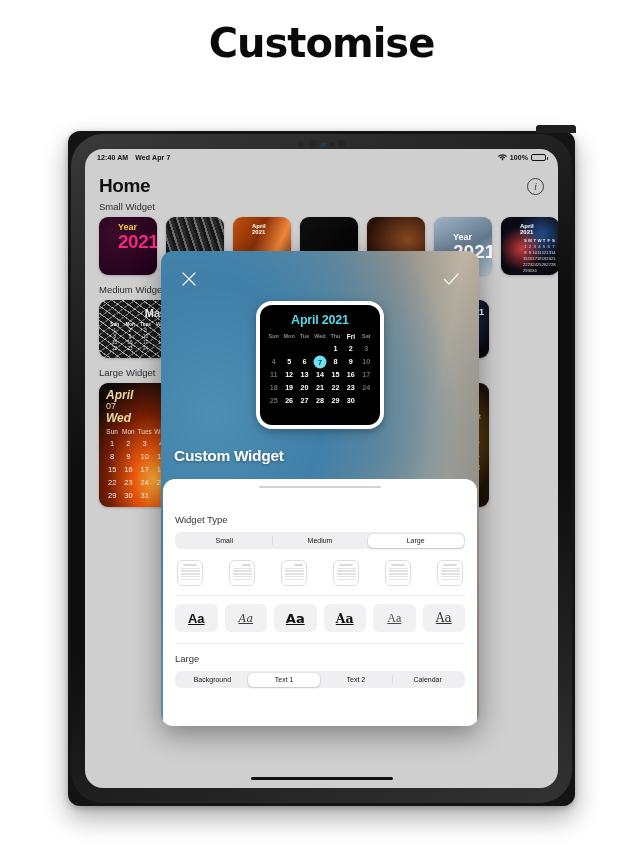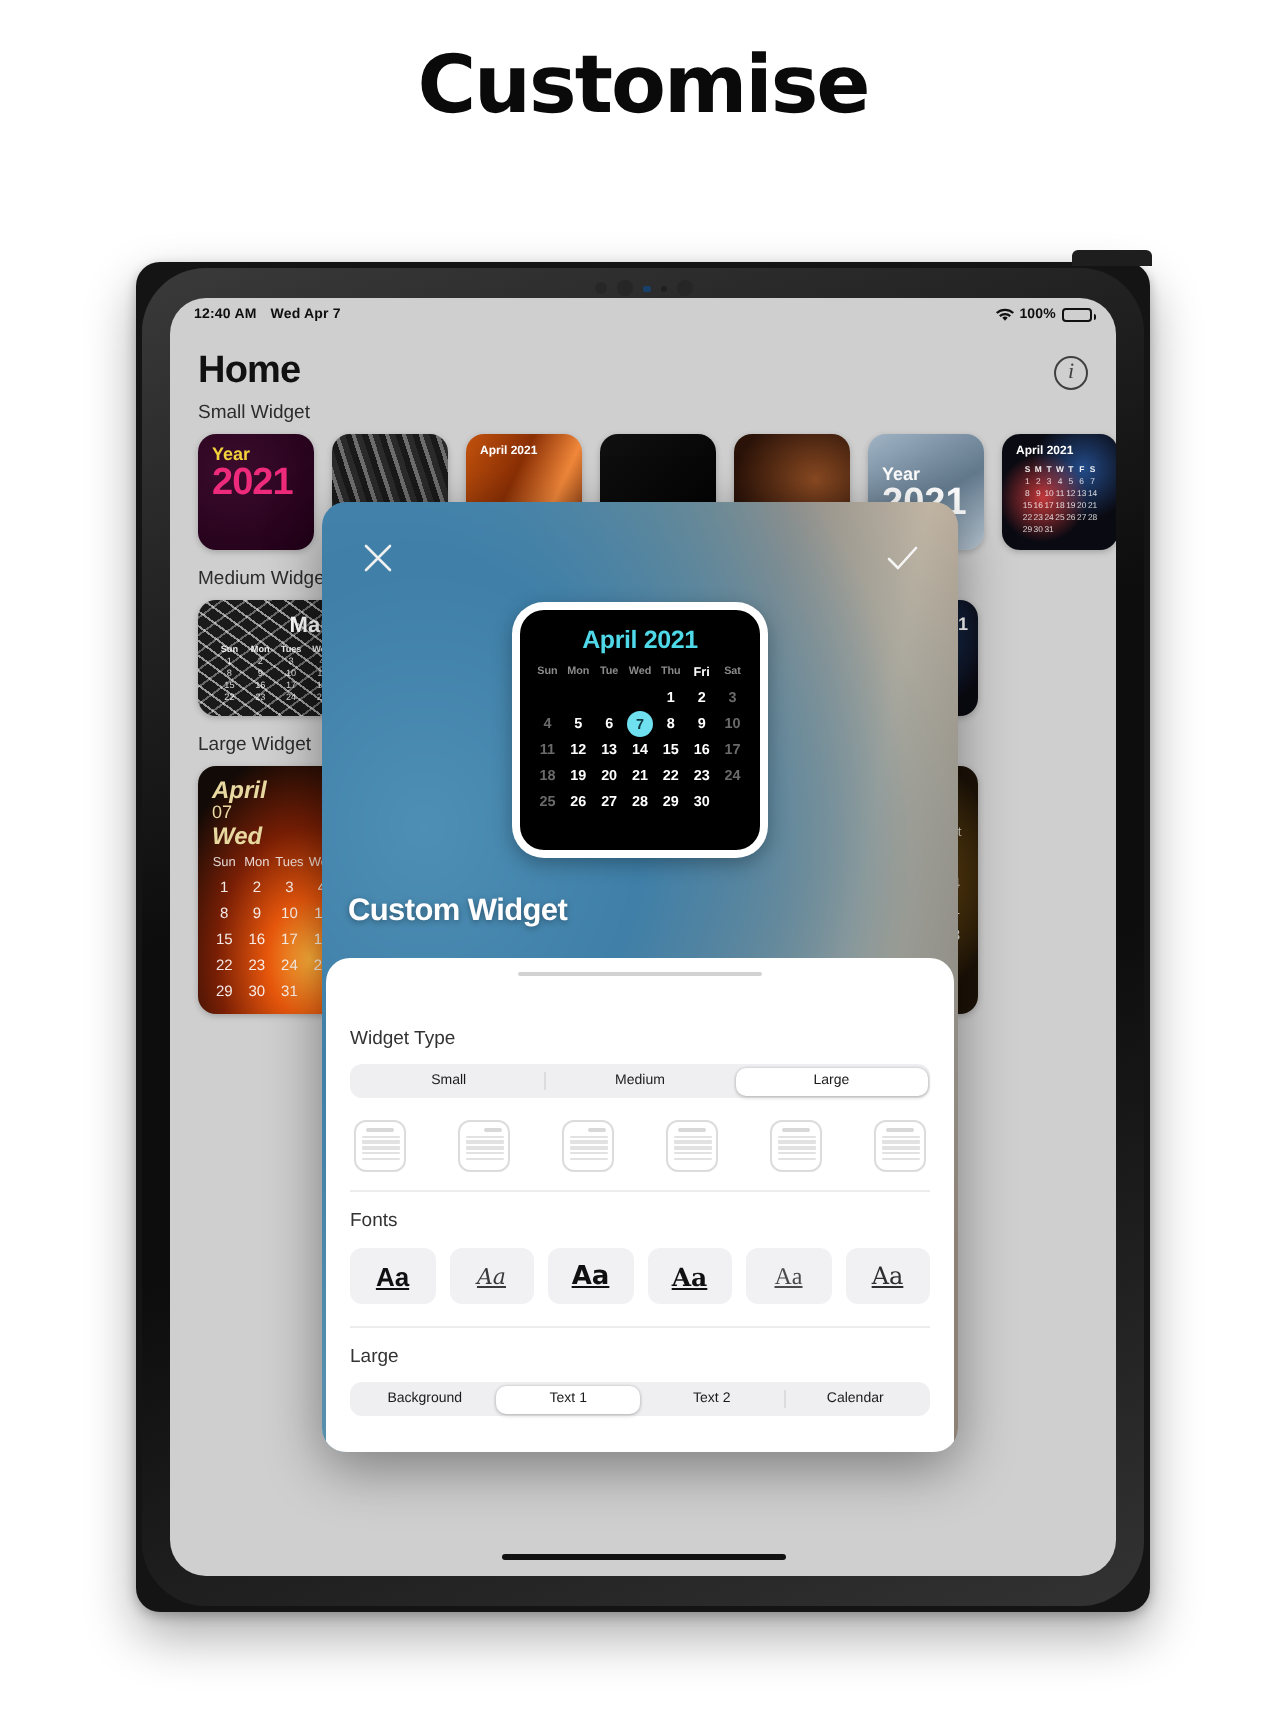--- a/index.html
+++ b/index.html
@@ -122,21 +122,21 @@
       repeating-linear-gradient(36deg, rgba(255,255,255,.55) 0 1px, transparent 1px 6px),
       repeating-linear-gradient(-36deg, rgba(255,255,255,.35) 0 1px, transparent 1px 7px),
       #1a1a1a; }
   .art-fire   { background:
       radial-gradient(ellipse at 45% 78%, #ffb13a 0%, #e8570c 22%, #7a1f05 48%, #120a06 78%),
       #120a06; }
   .art-gold   { background:
       radial-gradient(ellipse at 55% 45%, #c9992f 0%, #6b4a12 35%, #1c1207 72%),
       #140d05; }
 
-  .card-text { position: absolute; inset: 0; padding: 6px 7px; }
+  .card-text { position: absolute; inset: 0; padding: 6px 19px; }
   .ct-year-small { font-size: 9px; font-weight: bold; color: #f2d33b; line-height: 1.05; }
   .ct-year-big   { font-size: 19px; font-weight: bold; color: #ee2b7b; line-height: 1; letter-spacing: -.5px; }
   .ct-year-white { font-size: 19px; font-weight: bold; color: #fff; line-height: 1; }
   .ct-title-sm { font-size: 6px; font-weight: bold; color: #fff; }
   .ct-month { font-size: 11px; font-weight: bold; color: #fff; text-align: center; margin-top: 3px; }
 
   .mini-grid {
     display: grid; grid-template-columns: repeat(7, 1fr);
     gap: 1px 0; margin-top: 3px; padding: 0 3px;
     font-size: 4.2px; color: rgba(255,255,255,.82); text-align: center;
@@ -730,21 +730,20 @@
                   <i></i>
                   <i></i>
                   <i></i>
                   <i></i>
                   <i></i>
                 </div>
             </div>
           </div>
           <div class="divider"></div>
 
-          <div class="sheet-label" style="margin-top:9px;">Fonts</div>
           <div class="font-row">
             <div class="font-chip f1">Aa</div>
             <div class="font-chip f2">Aa</div>
             <div class="font-chip f3">Aa</div>
             <div class="font-chip f4">Aa</div>
             <div class="font-chip f5">Aa</div>
             <div class="font-chip f6">Aa</div>
           </div>
           <div class="divider" style="margin-top:11px;"></div>
 

